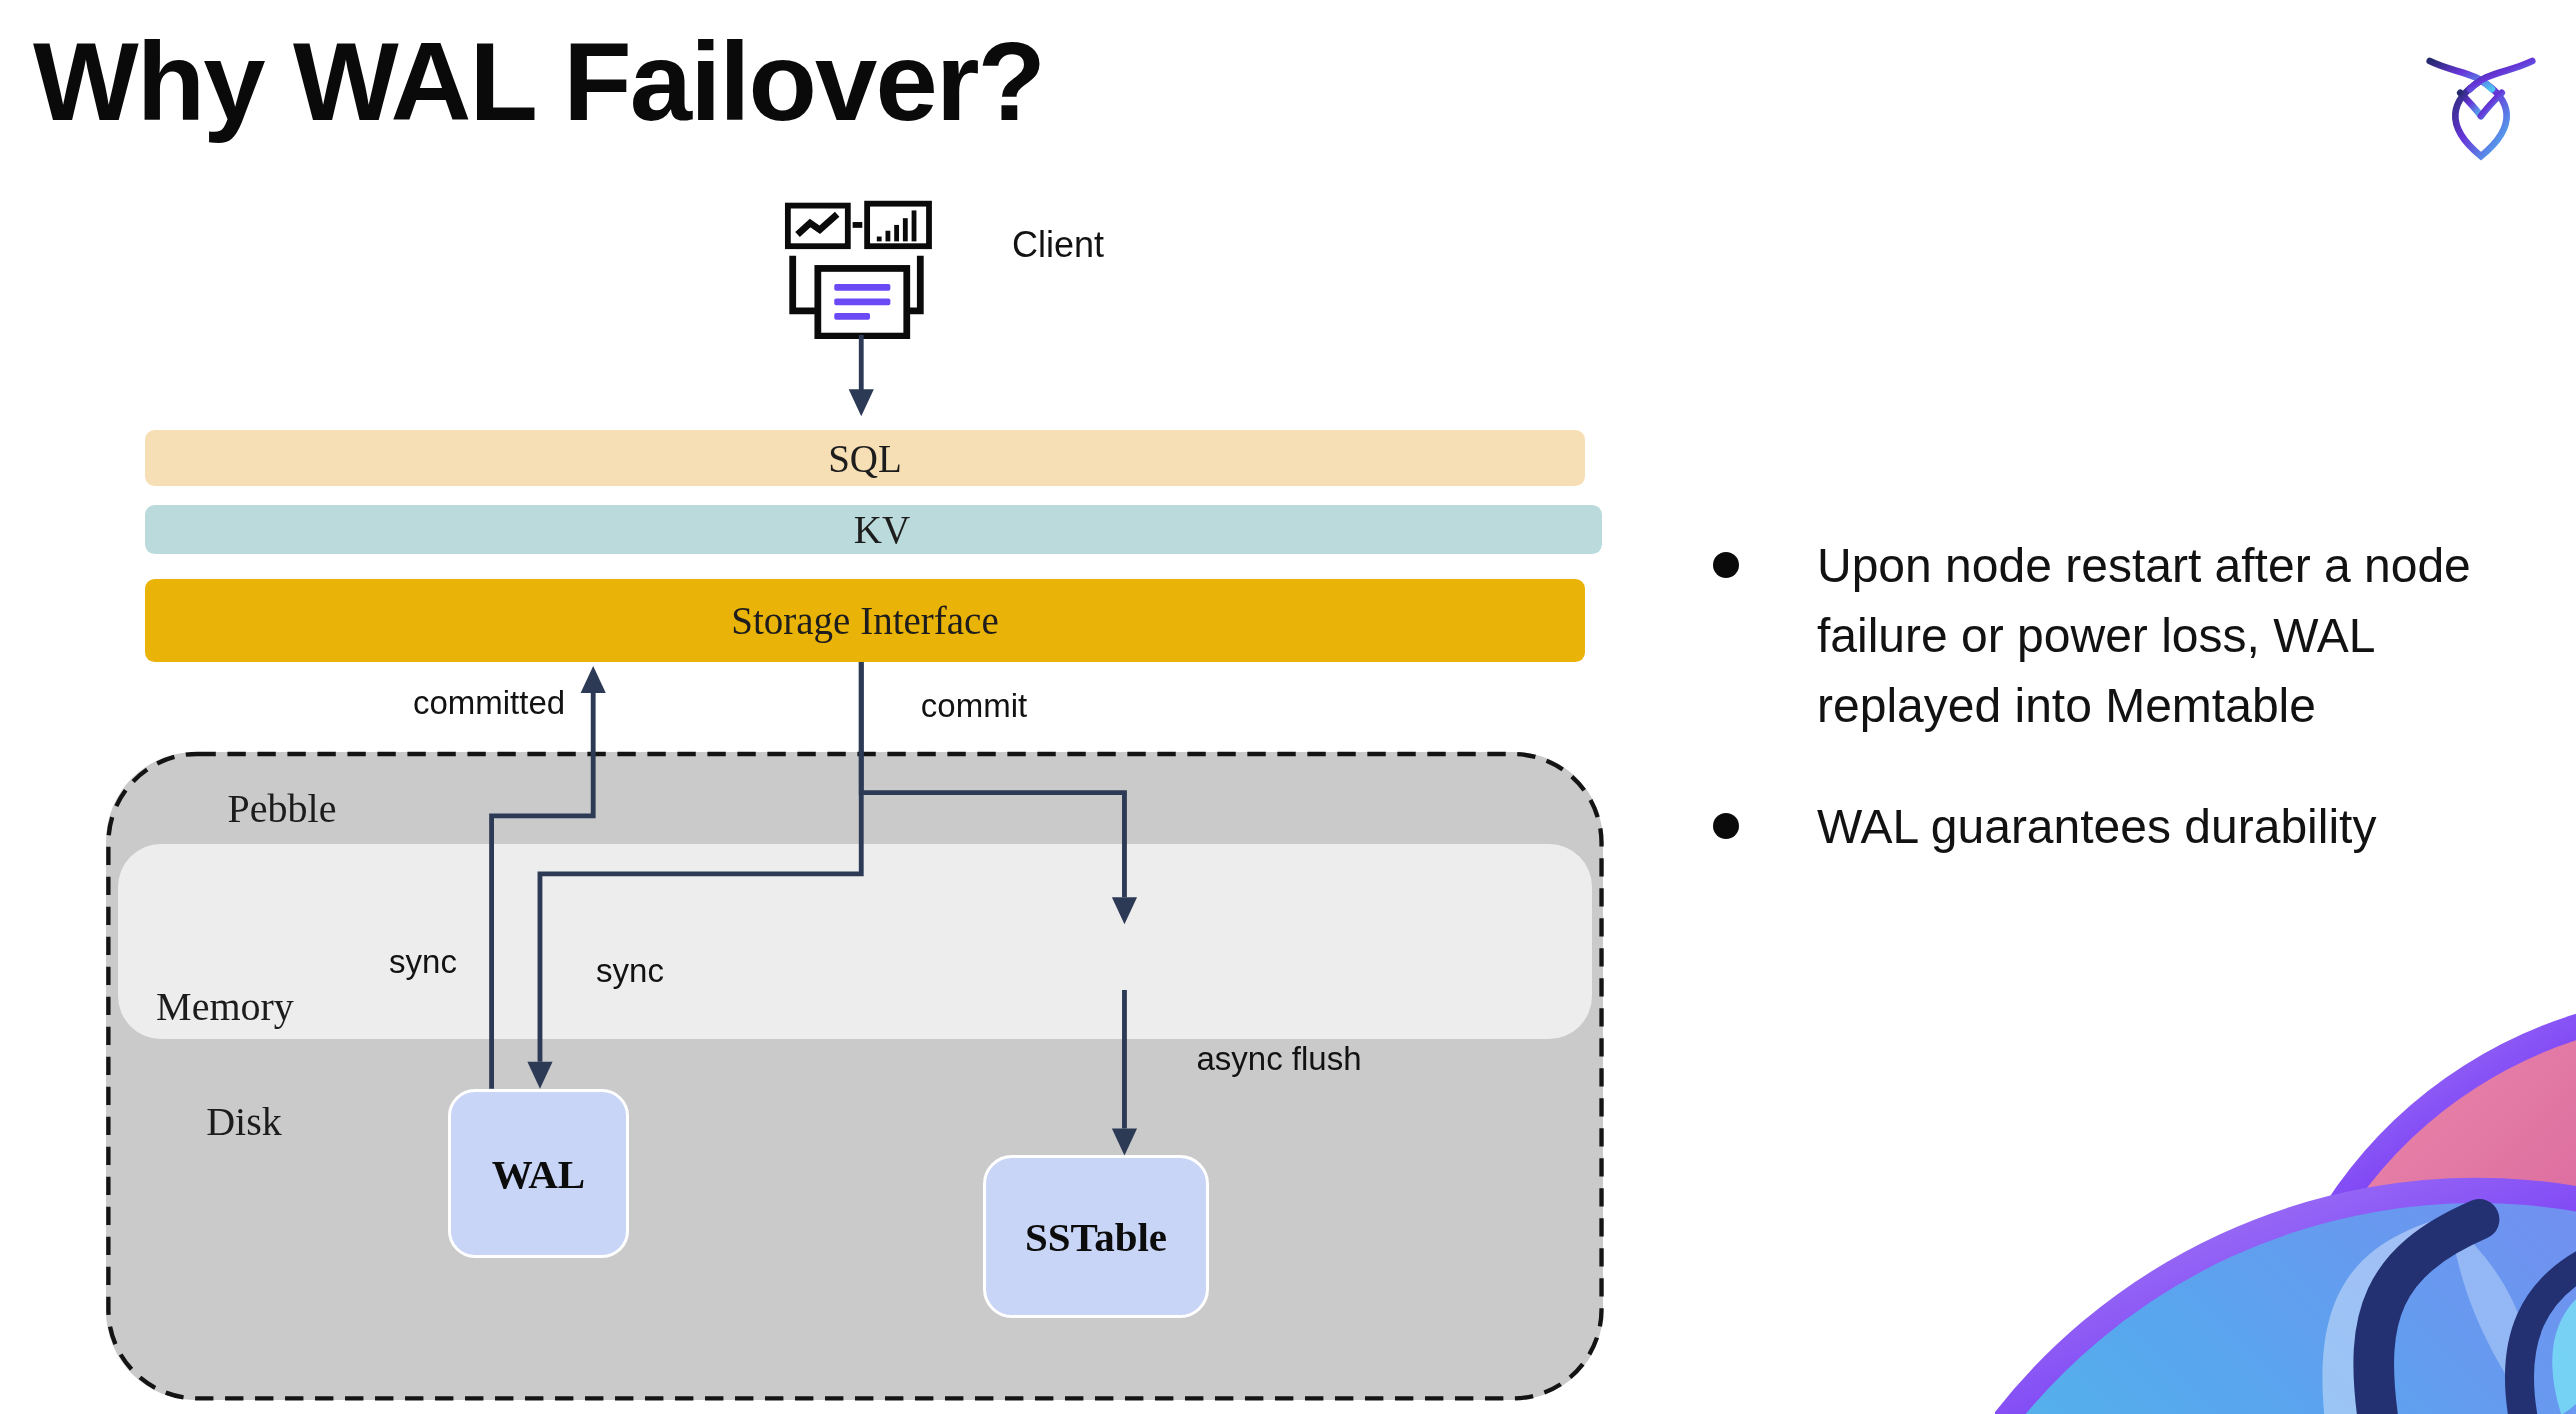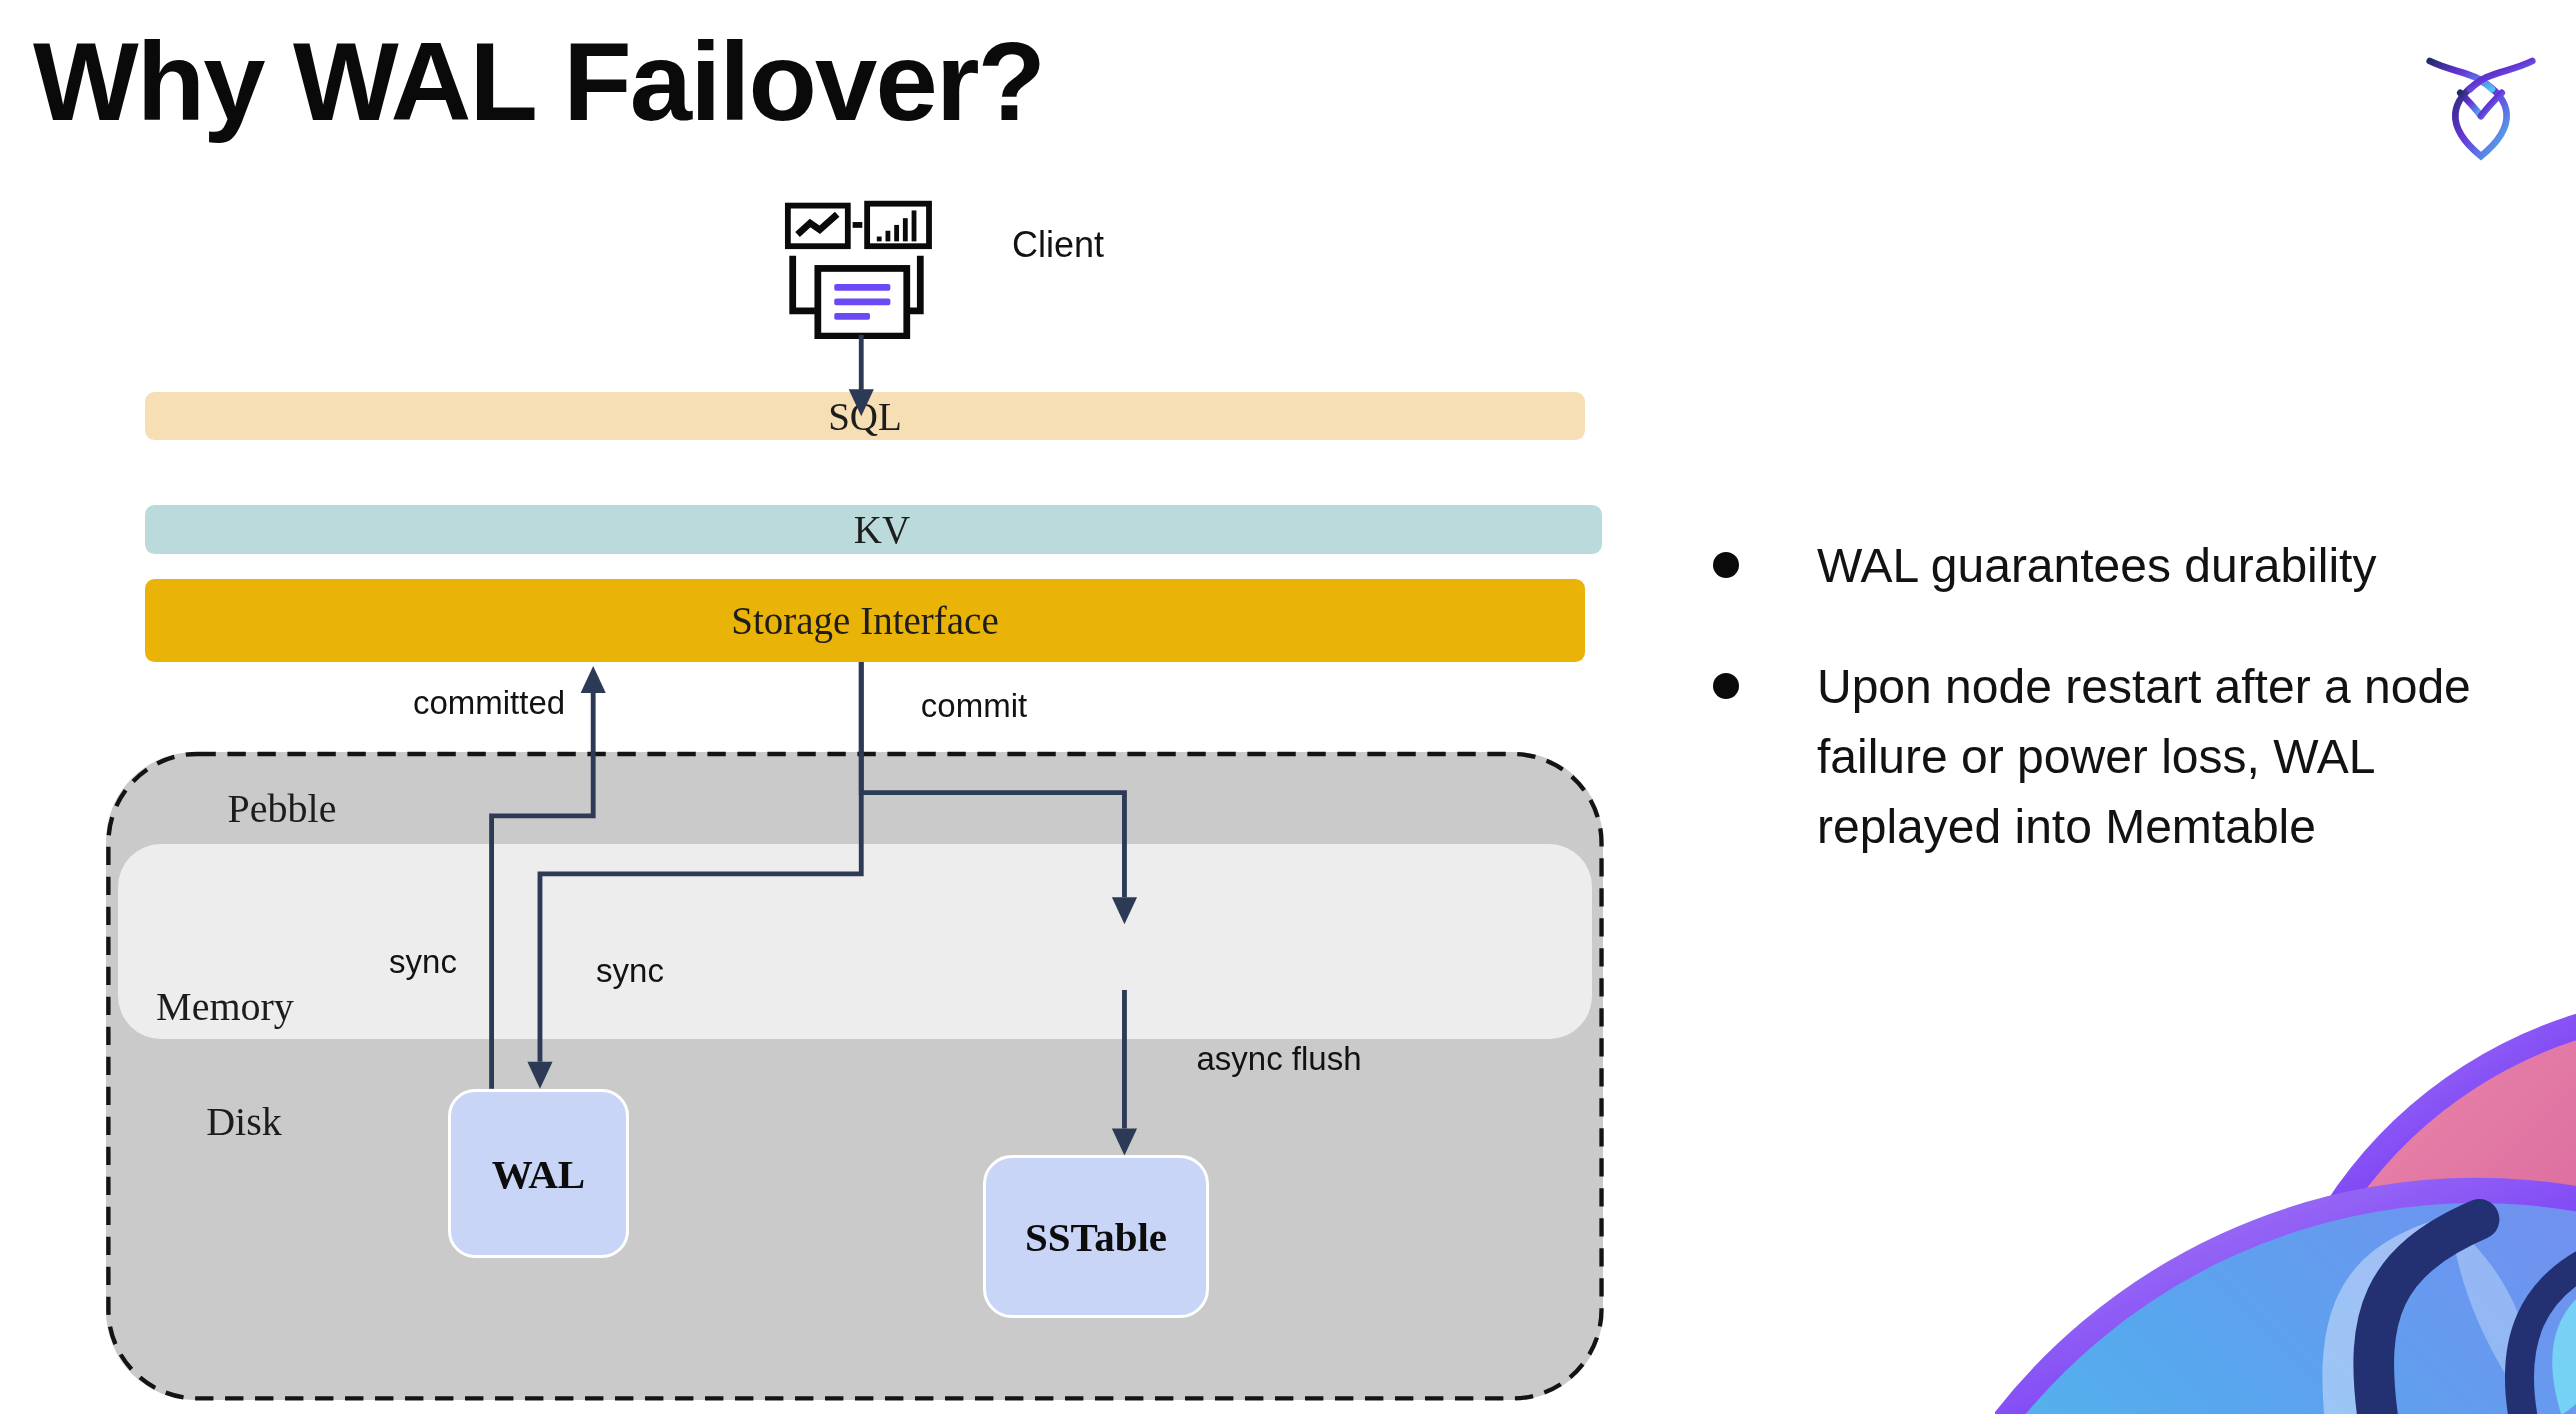--- a/index.html
+++ b/index.html
@@ -11,21 +11,21 @@
   .title {
     position:absolute; left:33px; top:17.4px; margin:0;
     font-size:112px; font-weight:700; letter-spacing:-1.9px; color:#0a0a0a;
   }
   
   .layer-bar {
     position:absolute; left:145px; width:1440px; border-radius:9.7px;
     display:flex; align-items:center; justify-content:center;
     font-family:"Liberation Serif", serif; font-size:39px; color:#1d1d1d;
   }
-  .layer-sql { top:392px; height:48px; }
+  .layer-sql { top:430px; height:56px; }
   .layer-kv  { top:505px; height:49px;padding-left:17px; }
   .layer-storage { top:579px; height:83px; }
   
   .pebble-box {
     position:absolute; left:106px; top:752px; width:1497px; height:648px;
     background:#cacaca; border-radius:89px;
   }
   .memory-band {
     position:absolute; left:118px; top:844px; width:1474px; height:195px;
     background:#ededed; border-radius:43px;
@@ -164,25 +164,25 @@
 
   <span class="edge-label" style="left:489px; top:703px;">committed</span>
   <span class="edge-label" style="left:974px; top:706px;">commit</span>
   <span class="edge-label" style="left:423px; top:962px;">sync</span>
   <span class="edge-label" style="left:630px; top:971px;">sync</span>
   <span class="edge-label" style="left:1279px; top:1059px;">async flush</span>
 
   <div class="bullets">
     <div class="bullet-item">
       <span class="bullet-dot"></span>
-      <span class="bullet-text">WAL guarantees durability</span>
+      <span class="bullet-text">Upon node restart after a node failure or power loss, WAL replayed into Memtable</span>
     </div>
     <div class="bullet-item">
       <span class="bullet-dot"></span>
-      <span class="bullet-text">Upon node restart after a node failure or power loss, WAL replayed into Memtable</span>
+      <span class="bullet-text">WAL guarantees durability</span>
     </div>
   </div>
 
   <svg class="corner-art" width="581" height="455" viewBox="0 0 600 470">
     <defs>
       <linearGradient id="gTeal" x1="0" y1="1" x2="1" y2="0">
         <stop offset="0" stop-color="#49e8d8"></stop>
         <stop offset="0.55" stop-color="#57a7ee"></stop>
         <stop offset="1" stop-color="#8b7bf2"></stop>
       </linearGradient>

